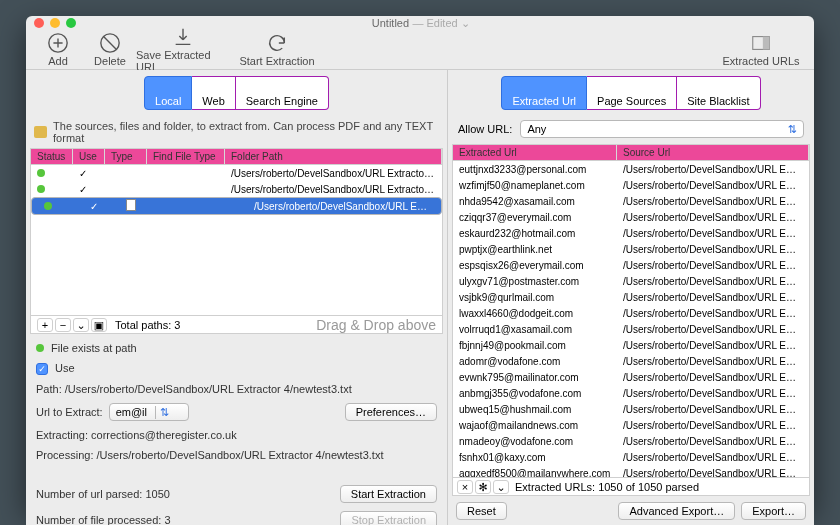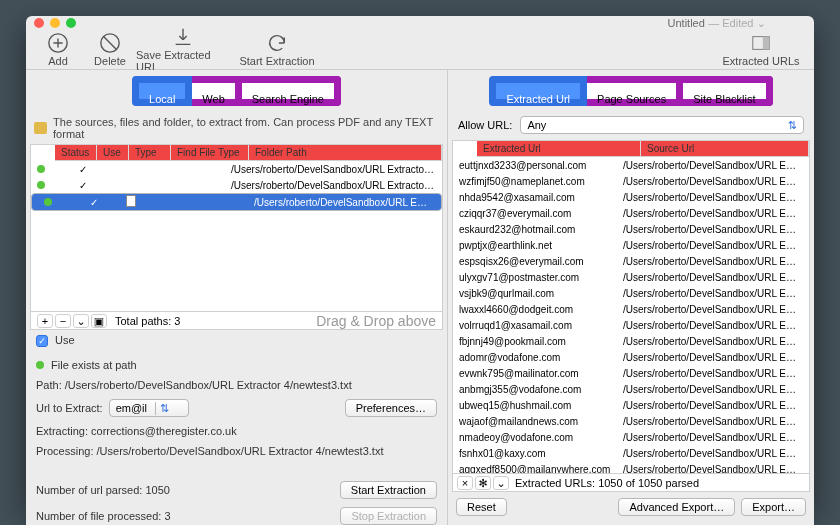--- a/index.html
+++ b/index.html
@@ -1,41 +1,41 @@
 <!DOCTYPE html>
 <html><head>
 <meta charset="utf-8">
 <style>
   * { box-sizing: border-box; margin: 0; padding: 0; font-family: -apple-system, "Helvetica Neue", Arial, sans-serif; font-size: 11px; }
   html,body { width:840px; height:525px; background:#435058; overflow:hidden; }
   .window { position:absolute; left:26px; top:16px; width:788px; height:494px; background:#ececec; border-radius:6px; box-shadow:0 10px 30px rgba(0,0,0,0.5); display:flex; flex-direction:column; }
   .titlebar { height:18px; display:flex; align-items:center; padding:0 8px; }
   .traffic { display:flex; gap:6px; }
   .tl { width:10px; height:10px; border-radius:50%; }
-  .titlebar .name { flex:1; text-align:right; color:#6a6a6a; font-size:12px; }
+  .titlebar .name { flex:1; text-align:center; color:#6a6a6a; font-size:12px; }
   .titlebar .name .ed { color:#aaa; }
   .toolbar { height:40px; display:flex; align-items:center; padding:0 6px; border-bottom:1px solid #ccc; }
   .tbtn { display:flex; flex-direction:column; align-items:center; width:52px; gap:1px; color:#4a4a4a; font-size:9px; }
   .tbtn.wide { width:94px; }
   .tbtn svg { width:22px; height:22px; }
   .tspacer { flex:1; }
   .body { flex:1; display:flex; }
   .pane { display:flex; flex-direction:column; background:#ececec; }
   .lpane { width:422px; border-right:1px solid #ccc; }
   .rpane { flex:1; }
   .tabs { display:flex; justify-content:center; padding:6px 0; gap:0; }
-  .seg { border:7px solid #a21caf; height:18px; line-height:16px; padding:8px 10px; background:#fff; cursor:pointer; }
+  .seg { border:1px solid #a21caf; height:18px; line-height:16px; padding:16px 10px; background:#fff; cursor:pointer; }
   .seg.first { border-radius:4px 0 0 4px; }
   .seg.last  { border-radius:0 4px 4px 0; border-left:none; }
   .seg.mid   { border-left:none; }
   .seg.active{ background:#4f93ff; color:#fff; border-color:#2f6fe0; }
   .hint { display:flex; align-items:center; gap:6px; padding:4px 8px; color:#444; }
   .hint .folder { width:14px; height:12px; background:#e0b84c; border-radius:2px; }
   .table { background:#fff; border:1px solid #cfcfcf; margin:0 4px; }
-  .thead { display:flex; background:#ef4444; height:16px; border-bottom:1px solid #cfcfcf;margin-left:24px; }
+  .thead { display:flex; background:#ec4899; height:16px; border-bottom:1px solid #cfcfcf; }
   .th { padding:2px 6px; border-right:1px solid #d8d8d8; font-size:10px; color:#333; overflow:hidden; white-space:nowrap; }
   .ltable .c0{width:42px}.ltable .c1{width:32px}.ltable .c2{width:42px}.ltable .c3{width:78px}.ltable .c4{flex:1}
   .tbody { }
   .tr { display:flex; height:16px; align-items:center; }
   .td { padding:0 6px; overflow:hidden; white-space:nowrap; text-overflow:ellipsis; font-size:10px; }
   .tr.sel { background:#3874d8; color:#fff; }
   .dot{width:8px;height:8px;border-radius:50%;background:#57c63c;display:inline-block}
   .chk{font-size:10px}
   .fileico{width:10px;height:12px;background:#fff;border:1px solid #888;display:inline-block}
   .tblfoot{display:flex;align-items:center;border-top:1px solid #cfcfcf;height:18px;padding:0 6px;background:#fff;}
@@ -164,27 +164,27 @@
           <div class="ico">+</div>
           <div class="ico">−</div>
           <div class="ico">⌄</div>
           <div class="ico">▣</div>
           <span style="margin-left:6px">Total paths: 3</span>
           <div class="sp"></div>
           <span class="dd">Drag &amp; Drop above</span>
         </div>
       </div>
 
+      <div class="section" style="padding-top:8px">
+        <span class="dot"></span>
+        <span style="margin-left:4px">File exists at path</span>
+      </div>
       <div class="section">
         <span class="cbox on">✓</span>
         <span>Use</span>
-      </div>
-      <div class="section" style="padding-top:8px">
-        <span class="dot"></span>
-        <span style="margin-left:4px">File exists at path</span>
       </div>
       <div class="section">
         <span class="plab">Path:</span>
         <span>/Users/roberto/DevelSandbox/URL Extractor 4/newtest3.txt</span>
       </div>
 
       <div class="ltspace"></div>
 
       <div class="row">
         <span class="plab">Url to Extract:</span>

